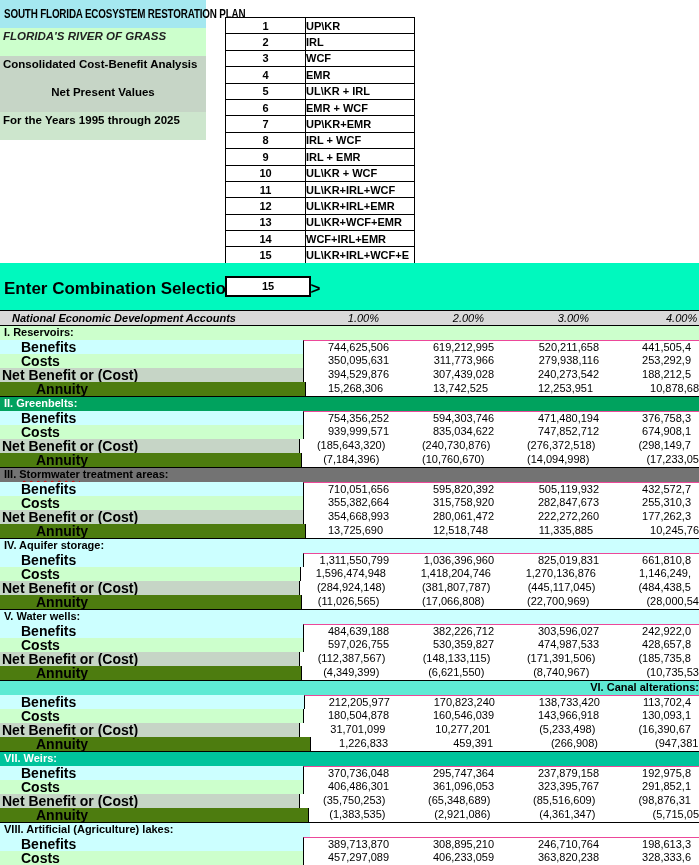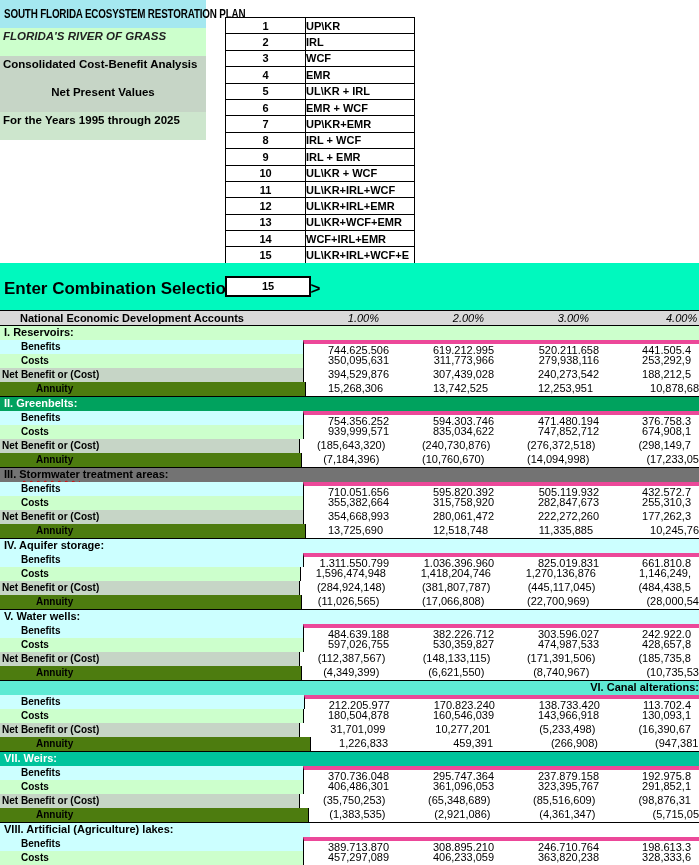--- a/index.html
+++ b/index.html
@@ -28,49 +28,49 @@
   td.ccode{width:108px;text-align:left;padding-left:2px;}
 
   
   .teal{position:relative;height:47px;background:#00F9BE;}
   .sel-label{position:absolute;left:4px;top:16px;font-size:17px;font-weight:bold;white-space:nowrap;}
   .sel-box{position:absolute;left:225px;top:13px;width:82px;height:17px;background:#fff;
            border:2px solid #000;font-size:11px;font-weight:bold;text-align:center;line-height:17px;}
 
   
   .ned{display:flex;height:15px;background:#D9D9D9;border-top:1px solid #000;box-sizing:border-box;}
-  .ned-label{width:311px;font-size:11px;font-weight:bold;line-height:14px;padding-left:20px;
-             box-sizing:border-box;white-space:nowrap;}
+  .ned-label{width:311px;font-size:11px;font-weight:bold;line-height:14px;padding-left:12px;
+             box-sizing:border-box;white-space:nowrap;font-style:italic;}
   .rate{width:105px;font-size:11px;font-style:italic;text-align:right;padding-right:37px;
         line-height:14px;box-sizing:border-box;}
   .rate.c4{width:auto;flex:1;text-align:left;padding:0 0 0 40px;}
 
   
   .sec-head{height:15px;border-top:1px solid #000;box-sizing:border-box;
             font-size:11px;font-weight:bold;line-height:13px;padding-left:4px;white-space:nowrap;}
   .st1{background:#CCFFCC;}
   .st2{background:#00A25E;color:#fff;}
   .st3{background:#737373;}
   .st4{background:#CCFFFF;}
   .st5{background:#CCFFFF;}
   .st6{background:#5eead4;text-align:right;}
   .st7{background:#00C49C;color:#fff;}
   .st8{background:linear-gradient(to right,#CCFFFF 0,#CCFFFF 310px,#fff 310px);}
   .wavy{text-decoration:underline;text-decoration-style:wavy;text-decoration-color:#d00;
         text-decoration-thickness:1px;text-underline-offset:2px;}
 
   .drow{display:flex;height:14px;}
-  .rlabel{width:310px;font-size:10px;font-weight:bold;line-height:14px;box-sizing:border-box;
+  .rlabel{width:310px;font-size:14px;font-weight:bold;line-height:14px;box-sizing:border-box;
           padding-left:2px;white-space:nowrap;}
   .drow.benefits .rlabel{background:#CCFFFF;padding-left:21px;}
   .drow.costs    .rlabel{background:#CCFFCC;padding-left:21px;}
   .drow.net      .rlabel{background:#C6D5C6;}
   .drow.annuity  .rlabel{background:#4d7c0f;padding-left:36px;}
   .nums{display:flex;flex:1;background:#fff;border-left:1px solid #000;box-sizing:border-box;}
-  .nums.nt{border-top:4px solid #ec4899;}
+  .nums.nt{border-top:1px solid #ec4899;}
   .val{width:105px;font-size:11px;text-align:right;padding-right:20px;line-height:13px;
        box-sizing:border-box;white-space:nowrap;}
   .val.c4{width:auto;flex:1;text-align:left;padding:0 8px 0 23px;}
   .drow.annuity .val{padding-right:28px;}
   .drow.annuity .val.c4{padding-left:29px;padding-right:0;}
 </style>
 </head>
 <body>
 
 <div class="page">

